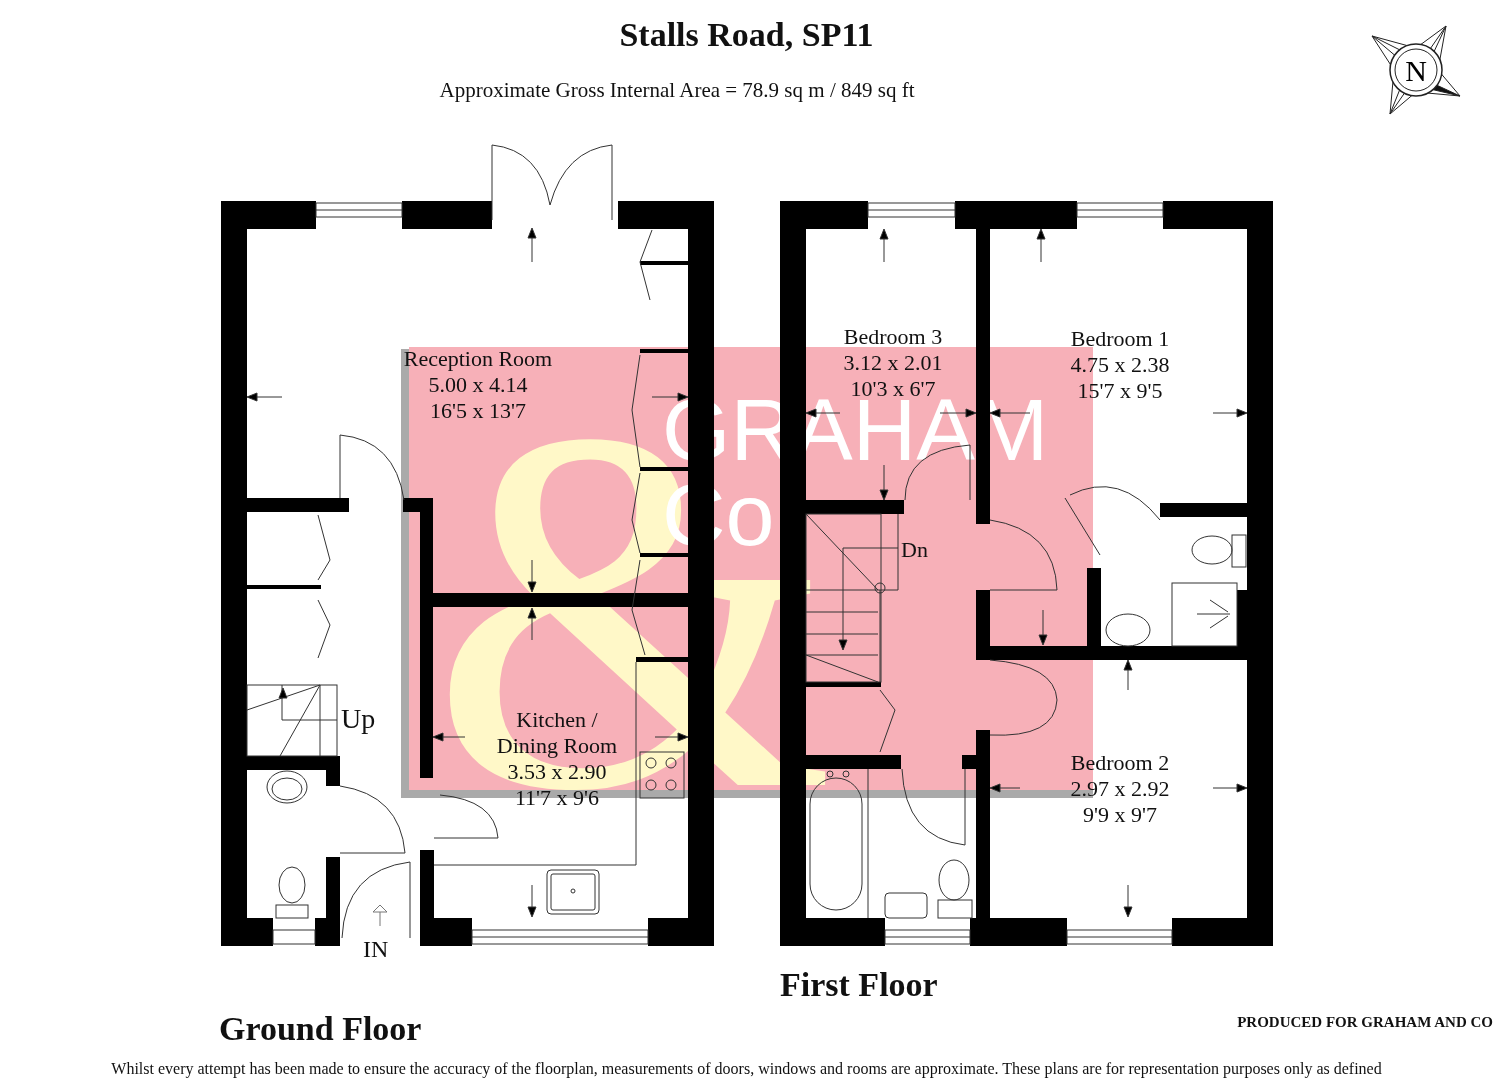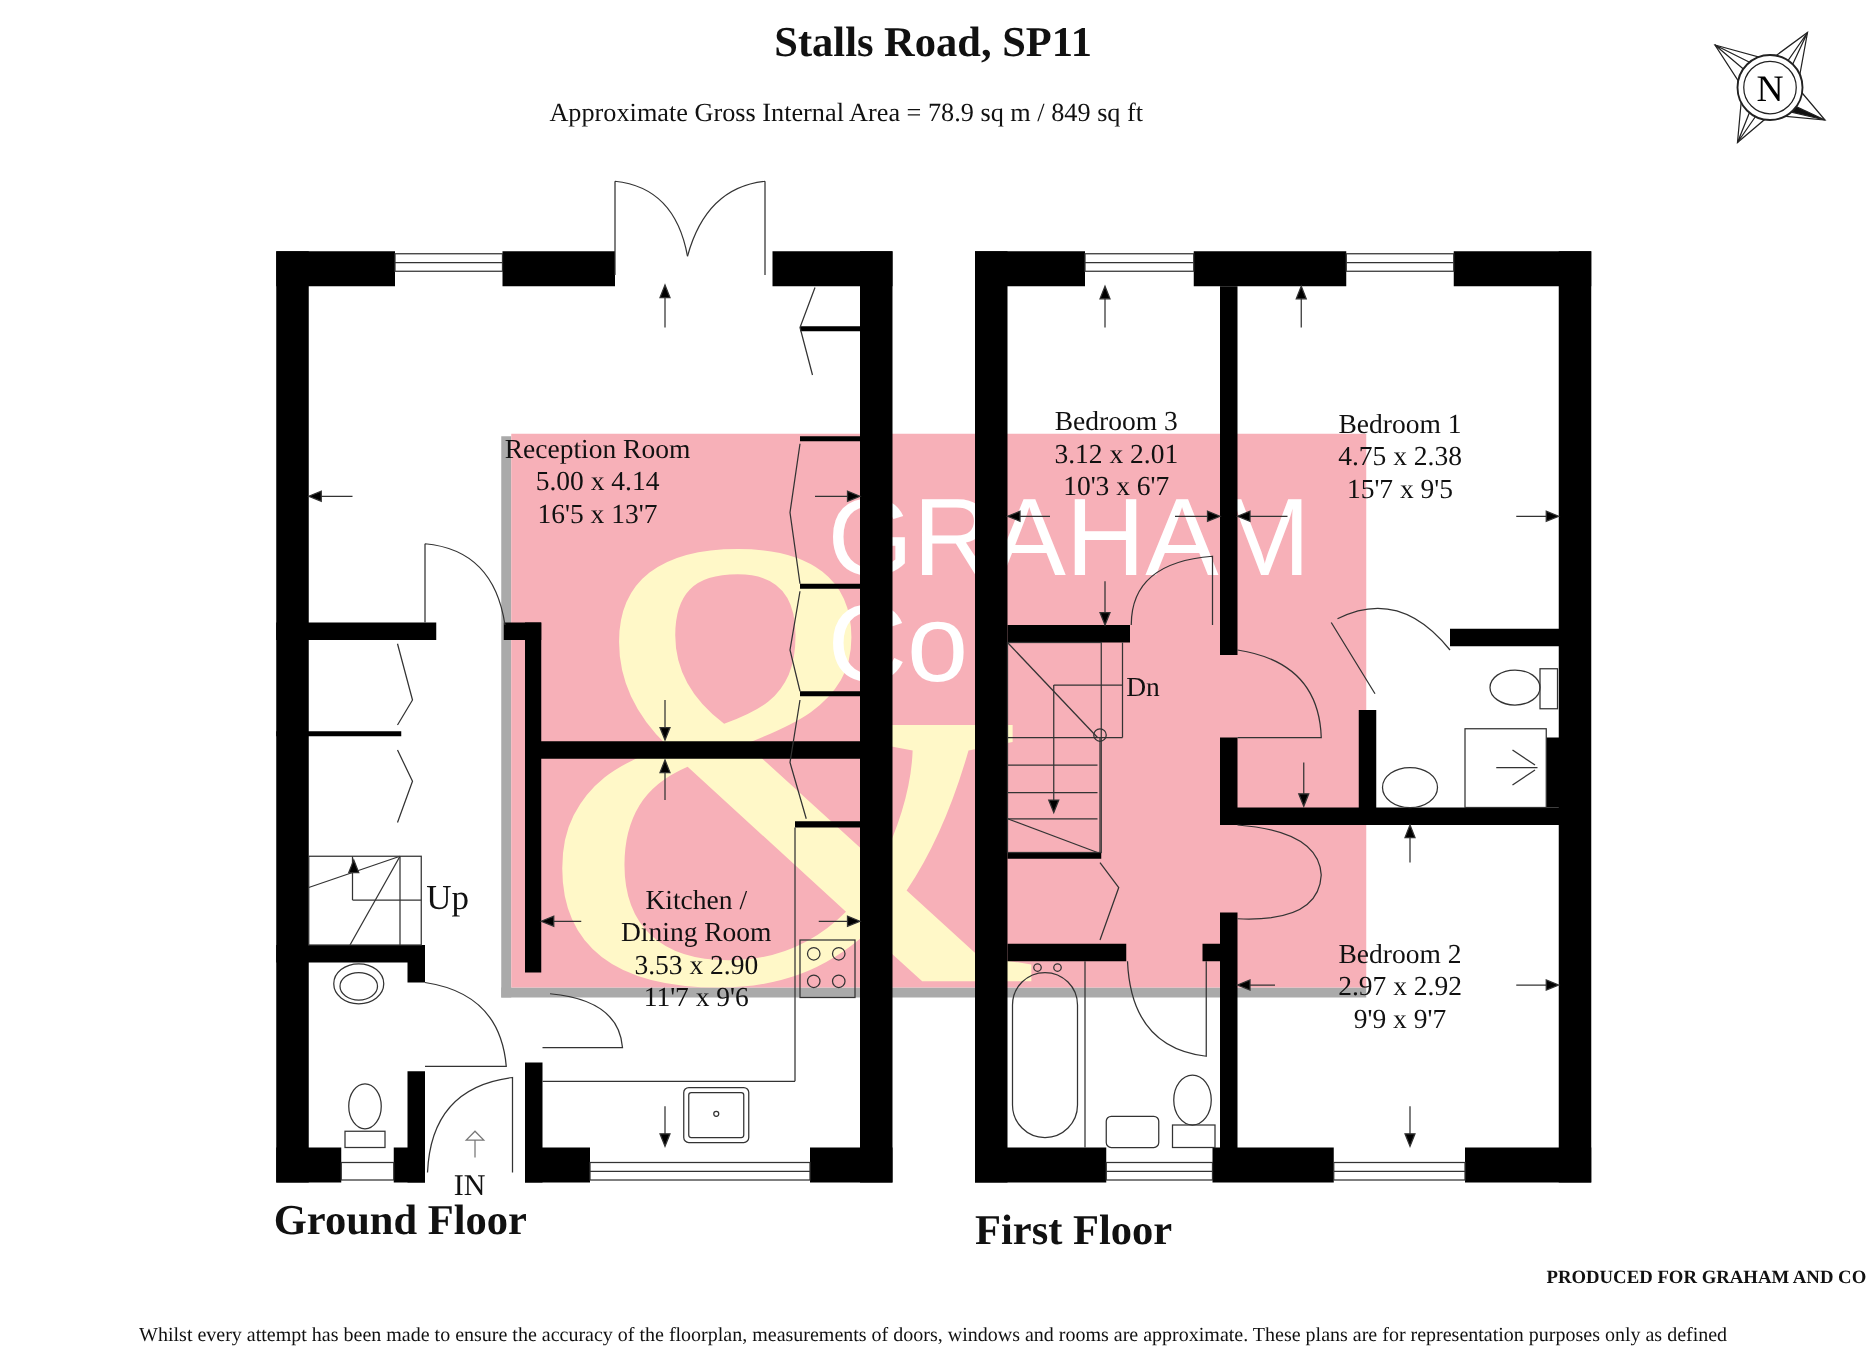--- a/index.html
+++ b/index.html
@@ -293,17 +293,17 @@
 <div class="abs room-label" style="left:1020px;top:750px;width:200px;">
   <div>Bedroom 2</div>
   <div>2.97 x 2.92</div>
   <div>9'9 x 9'7</div>
 </div>
 
 <div class="abs" style="left:341px;top:703px;font-size:28px;">Up</div>
 <div class="abs" style="left:901px;top:537px;font-size:22px;">Dn</div>
 <div class="abs" style="left:363px;top:936px;font-size:24px;">IN</div>
 
-<div class="abs floor-label" style="left:219px;top:958px;">Ground Floor</div>
+<div class="abs floor-label" style="left:219px;top:1010px;">Ground Floor</div>
 <div class="abs floor-label" style="left:780px;top:966px;">First Floor</div>
 
 <div class="abs footer-produced">PRODUCED FOR GRAHAM AND CO</div>
 <div class="abs footer-disclaimer">Whilst every attempt has been made to ensure the accuracy of the floorplan, measurements of doors, windows and rooms are approximate. These plans are for representation purposes only as defined by RICS Code of Measuring Practice and used as such by any prospective purchaser. © Emzo Marketing (ID1153274)</div>
 
 </body></html>

